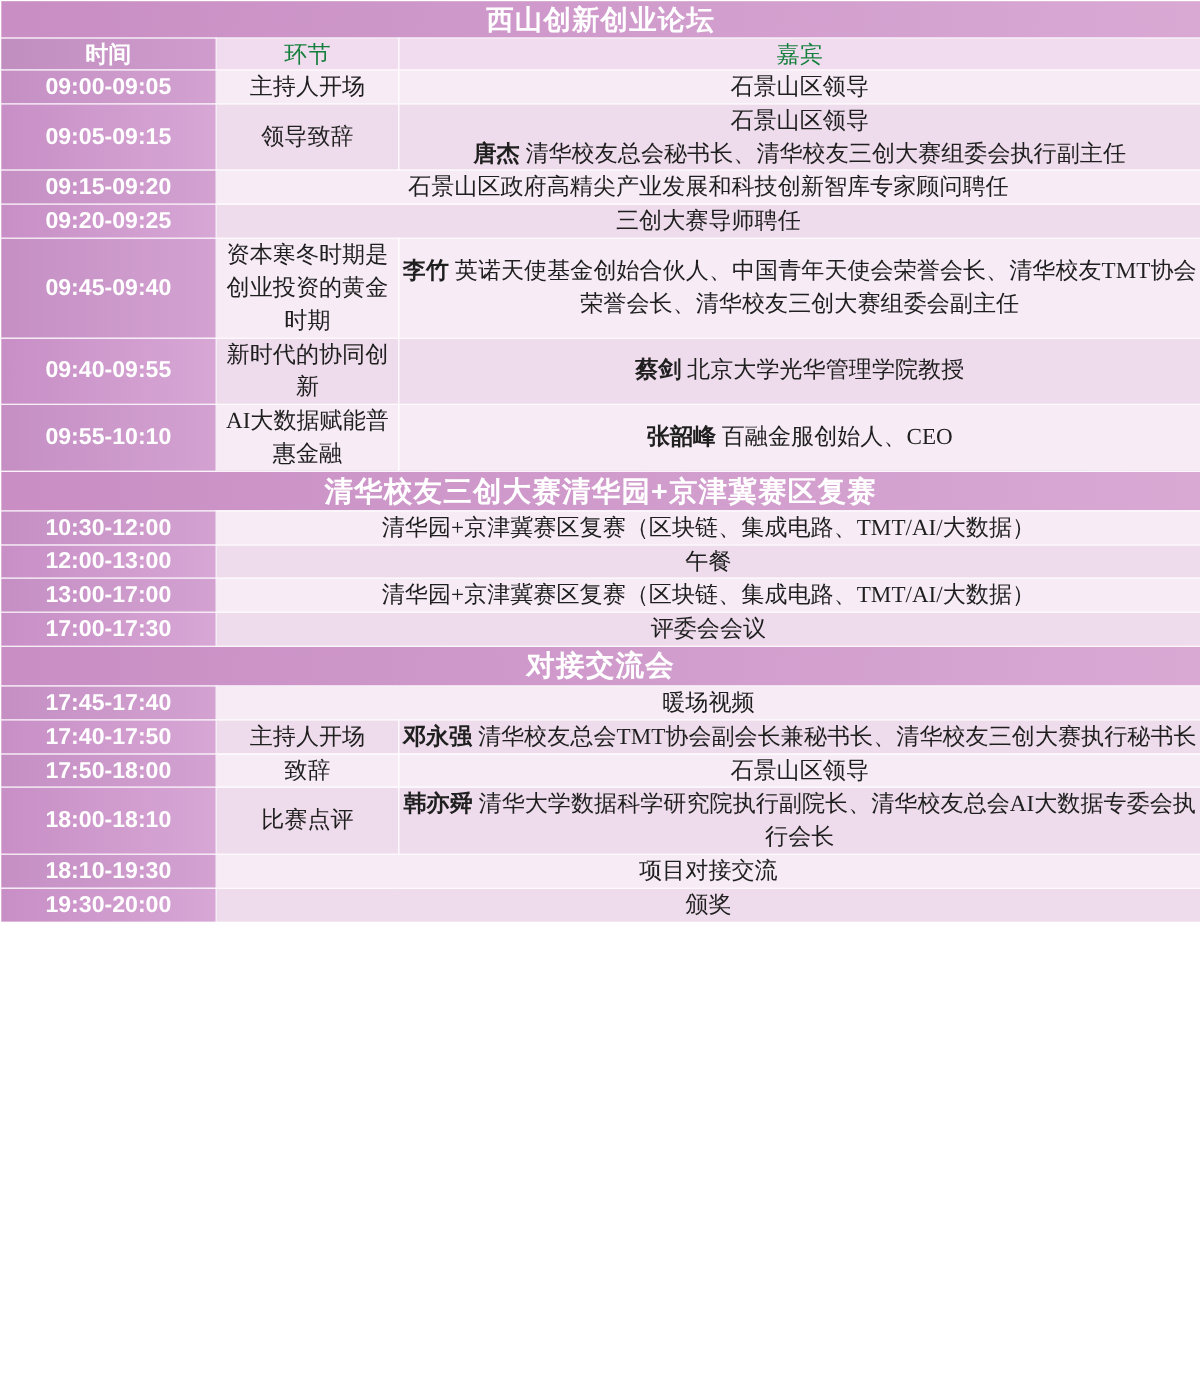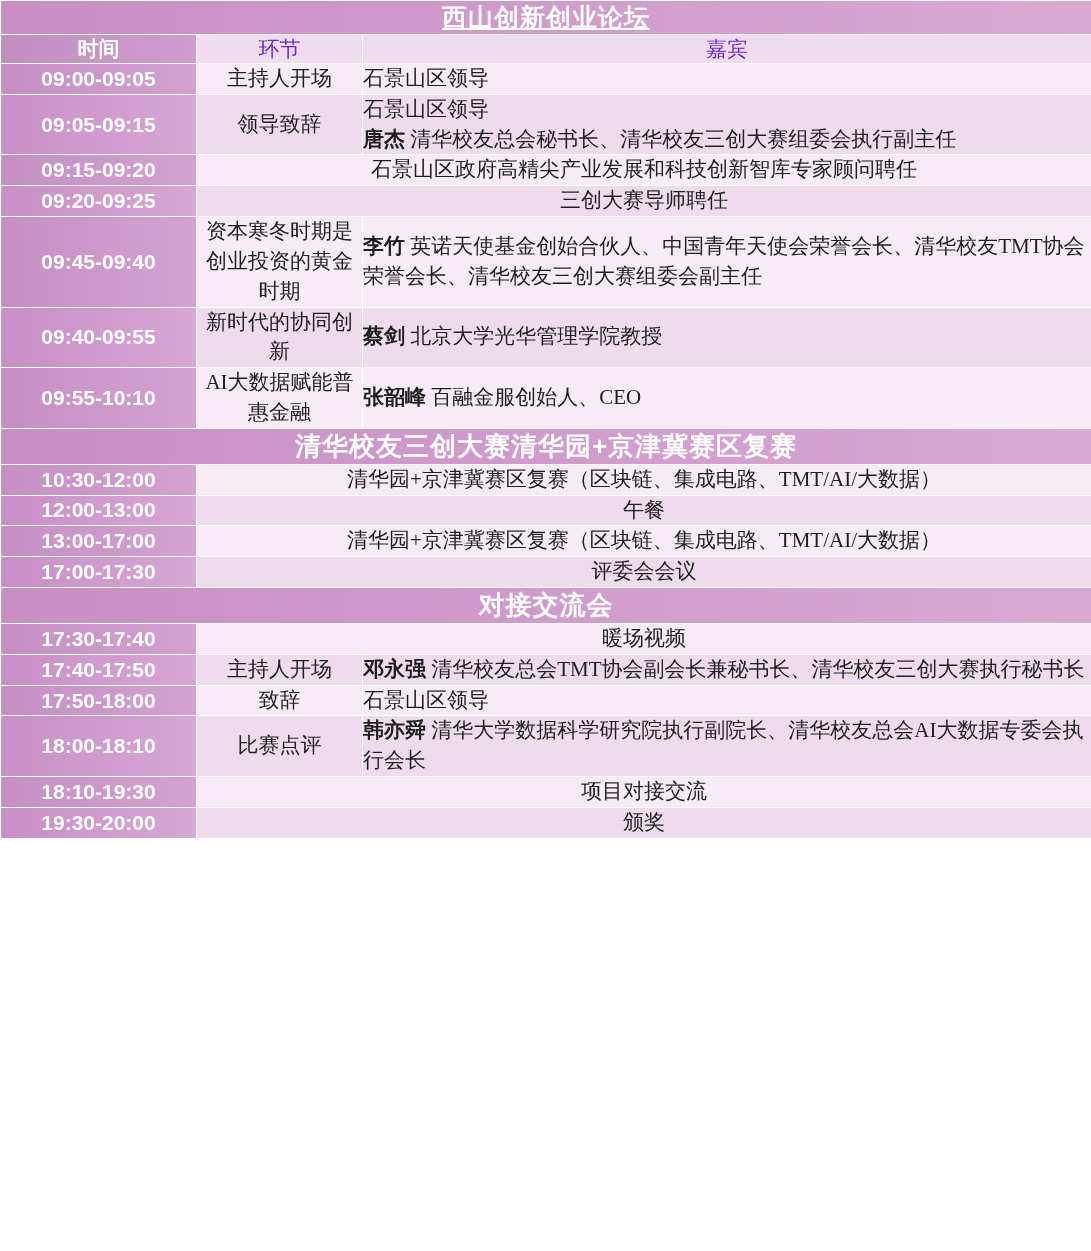--- a/index.html
+++ b/index.html
@@ -28,35 +28,35 @@
   
   .banner td {
     background: linear-gradient(90deg,#c98ec4 0%, #cf9acb 45%, #d9a9d4 100%);
     color: #ffffff;
     font-size: 26px;
     font-weight: bold;
     text-align: center;
     padding: 11px 6px;
     letter-spacing: 1px;
   }
-  .banner.main td { font-size: 25px; padding: 13px 6px; text-decoration: underline; }
+  .banner.main td { font-size: 25px; padding: 13px 6px; }
 
   
   .hdr .time-cell {
     background: linear-gradient(90deg,#c18ec0 0%, #cf9ccd 100%);
     color: #ffffff;
     font-weight: bold;
     font-size: 21px;
     text-align: center;
     padding: 9px 4px;
     margin-top: 32px;
   }
   .hdr .norm-cell {
     background: #f0dcee;
-    color: #6d28d9;
+    color: #15803d;
     font-size: 21px;
     text-align: center;
     padding: 9px 4px;
   }
 
   
   .time-cell {
     background: linear-gradient(90deg,#c58fc4 0%, #d3a2d1 100%);
     color: #ffffff;
     font-weight: bold;
@@ -74,21 +74,21 @@
   .cell {
     font-size: 21px;
     color: #1f1f1f;
     padding: 10px 12px;
     line-height: 1.42;
     font-family: Liberation Serif, serif;
   }
   .cell.light   { background: #f7ecf6; }
   .cell.dark    { background: #eedcec; }
   .cell.center  { text-align: center; margin-top: 21px; }
-  .cell.left    { text-align: left; }
+  .cell.left    { text-align: center; }
   .cell.part    { text-align: center; }
   .cell b, .cell .nm { font-weight: bold; }
 </style>
 </head>
 <body>
 
 <table id="schedule">
   <colgroup>
     <col class="col-time">
     <col class="col-part">
@@ -171,21 +171,21 @@
     <tr>
       <td class="time-cell alt">17:00-17:30</td>
       <td class="cell dark center" colspan="2">评委会会议</td>
     </tr>
 
     <tr class="banner">
       <td colspan="3">对接交流会</td>
     </tr>
 
     <tr>
-      <td class="time-cell">17:30-17:40</td>
+      <td class="time-cell">17:45-17:40</td>
       <td class="cell light center" colspan="2">暖场视频</td>
     </tr>
 
     <tr>
       <td class="time-cell alt">17:40-17:50</td>
       <td class="cell dark part">主持人开场</td>
       <td class="cell dark left"><span class="nm">邓永强</span><span> 清华校友总会TMT协会副会长兼秘书长、清华校友三创大赛执行秘书长</span></td>
     </tr>
 
     <tr>

